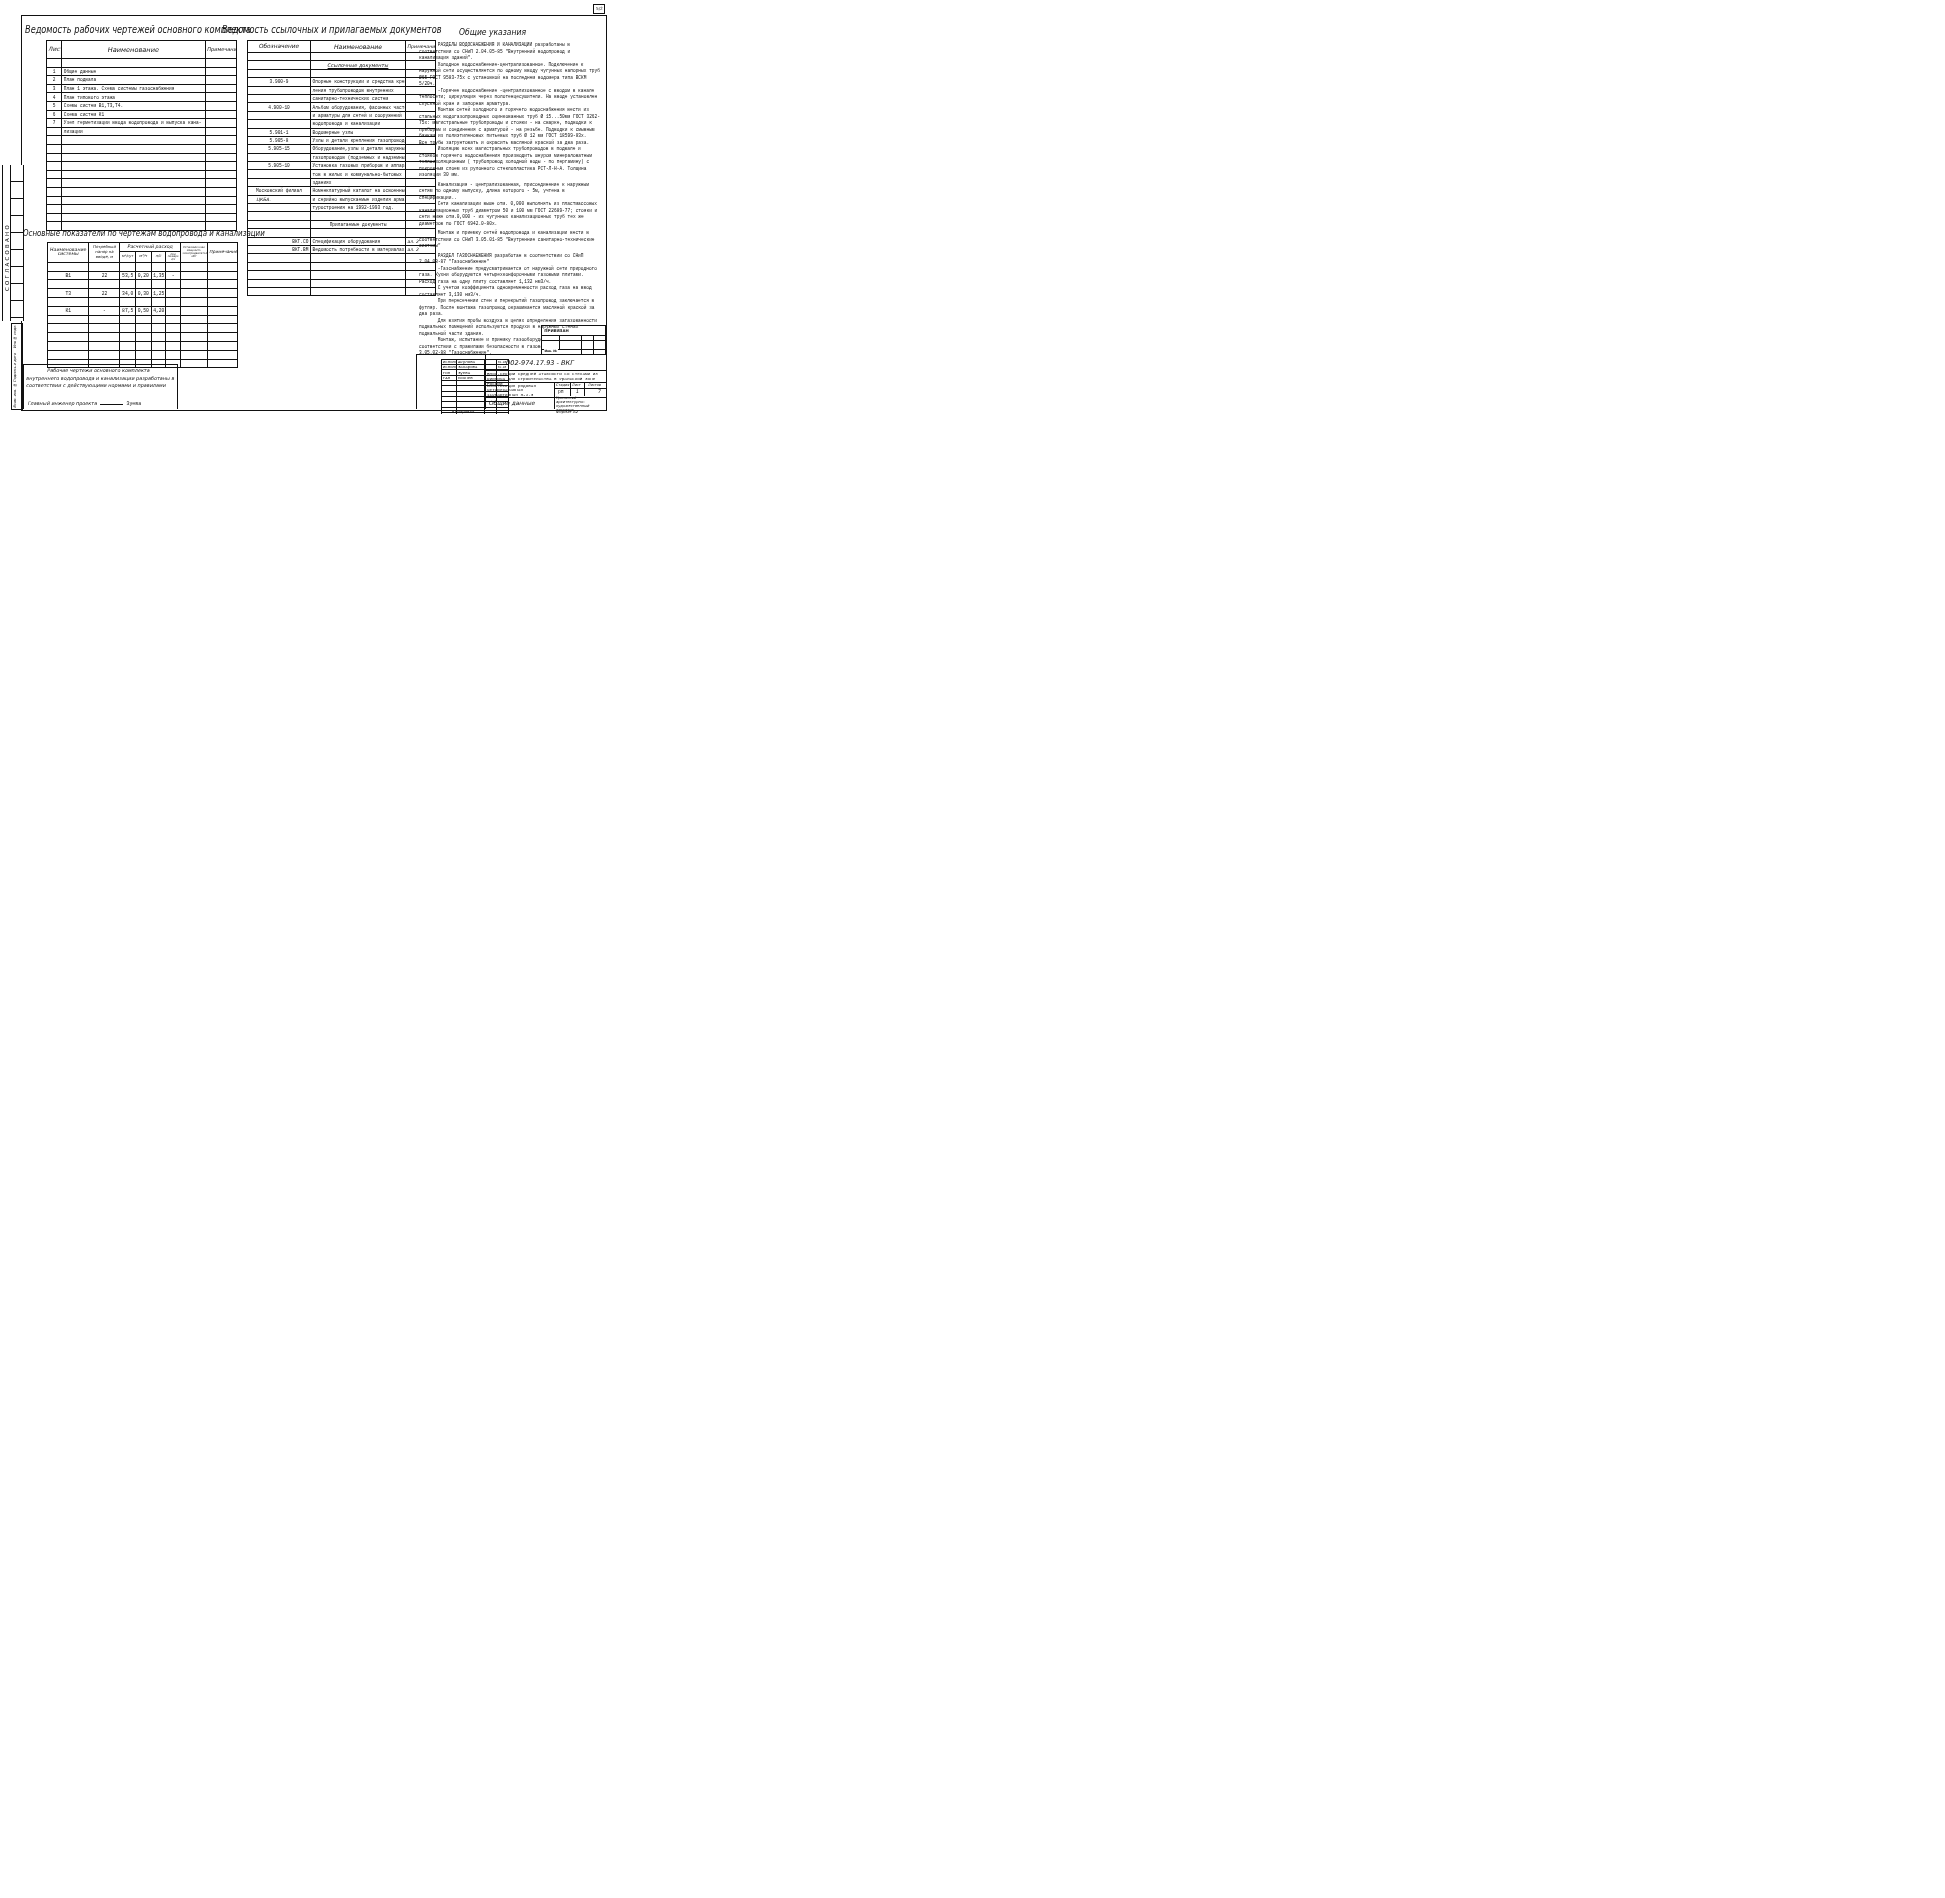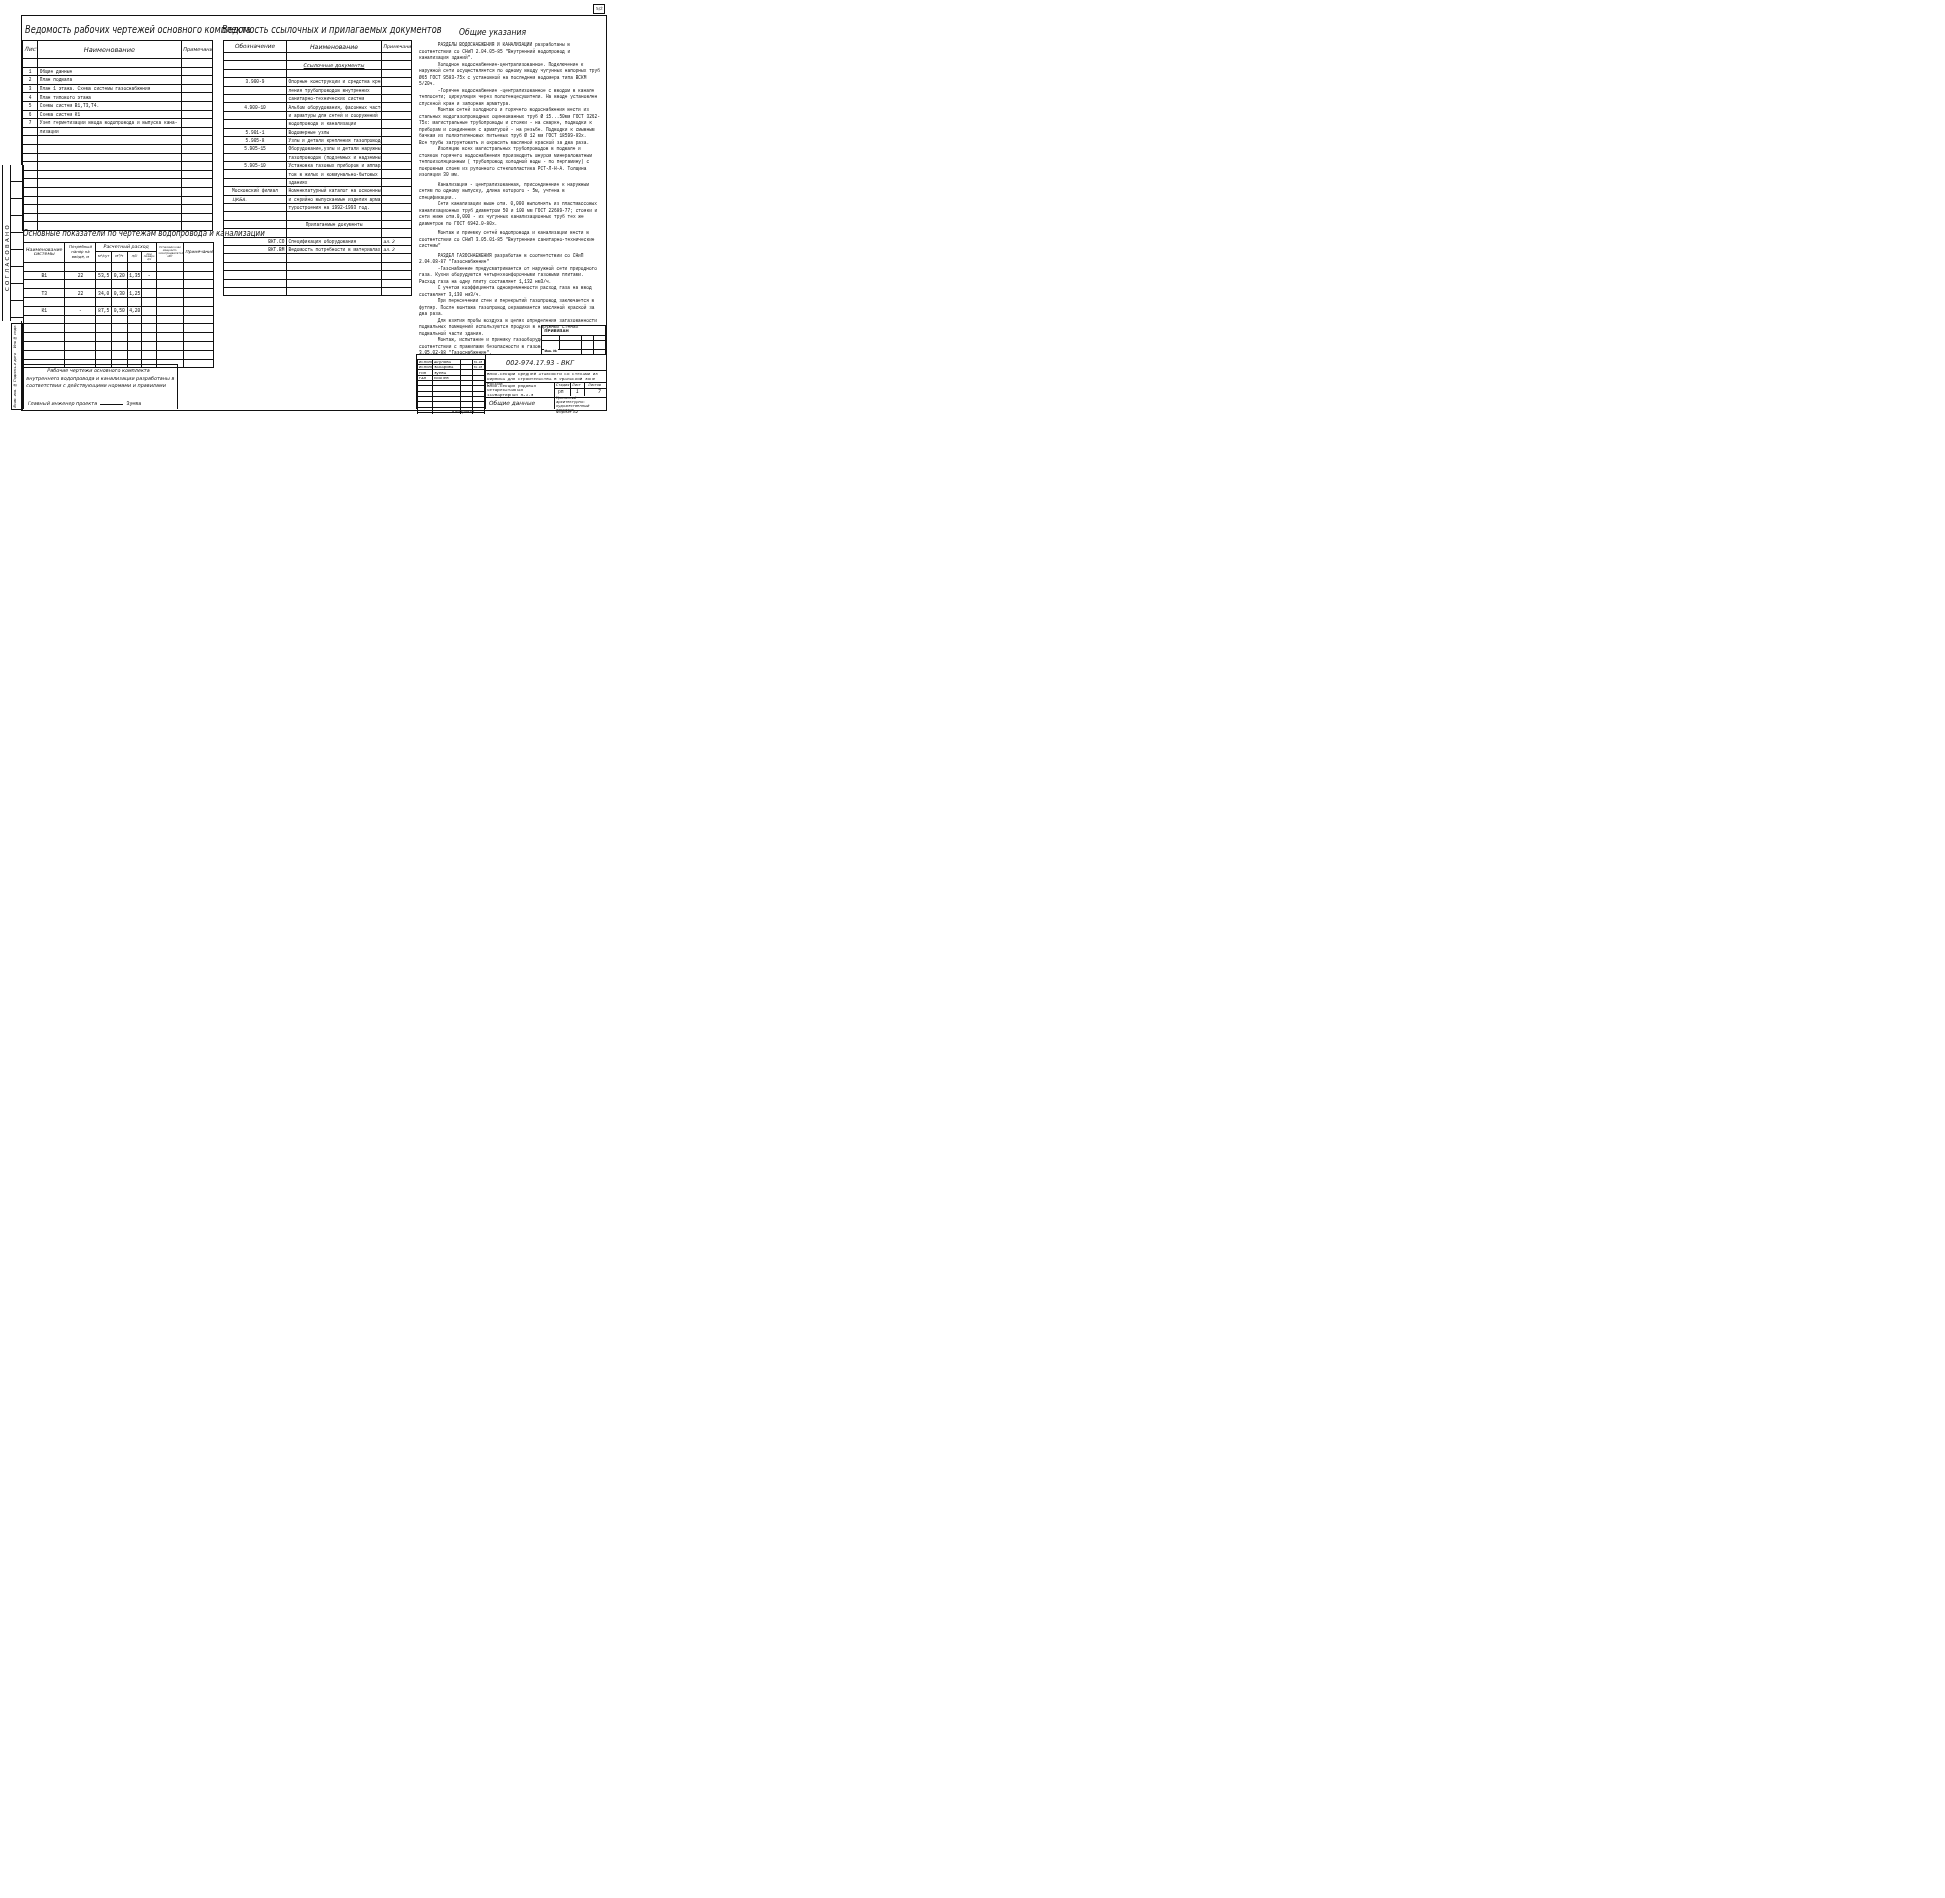--- a/index.html
+++ b/index.html
@@ -1,21 +1,21 @@
 <!DOCTYPE html>
 <html style="font-size:6.2px"><head>
 <meta charset="utf-8">
 <style>
   html,body{margin:0;padding:0;background:#fff;}
   body{width:607px;height:414px;position:relative;overflow:hidden;color:#111;
        font-family:"Liberation Mono","DejaVu Sans Mono",monospace;}
   .abs{position:absolute;}
   .hand{font-family:"DejaVu Sans","Liberation Sans",sans-serif;font-style:italic;font-weight:normal;
         transform:scaleX(0.82);transform-origin:left center;white-space:nowrap;}
-  table{border-collapse:collapse;table-layout:fixed;}
+  table{border-collapse:collapse;table-layout:fixed;margin-left:24px;}
   td,th{border:0.8px solid #111;padding:0 1.6px;overflow:hidden;white-space:nowrap;}
   th{font-weight:normal;}
   .frame{border:0.8px solid #111;}
   .sheetno{right:1.6px;top:3.9px;width:10px;height:7.8px;border:0.8px solid #111;font-size:4.3px;
            text-align:center;line-height:7.8px;font-family:"DejaVu Sans",sans-serif;}
   
   #sheets td{height:7.6px;font-size:4.5px;}
   #sheets th{height:17px;font-size:5.8px;}
   
   #refs td{height:7.4px;font-size:4.5px;}

